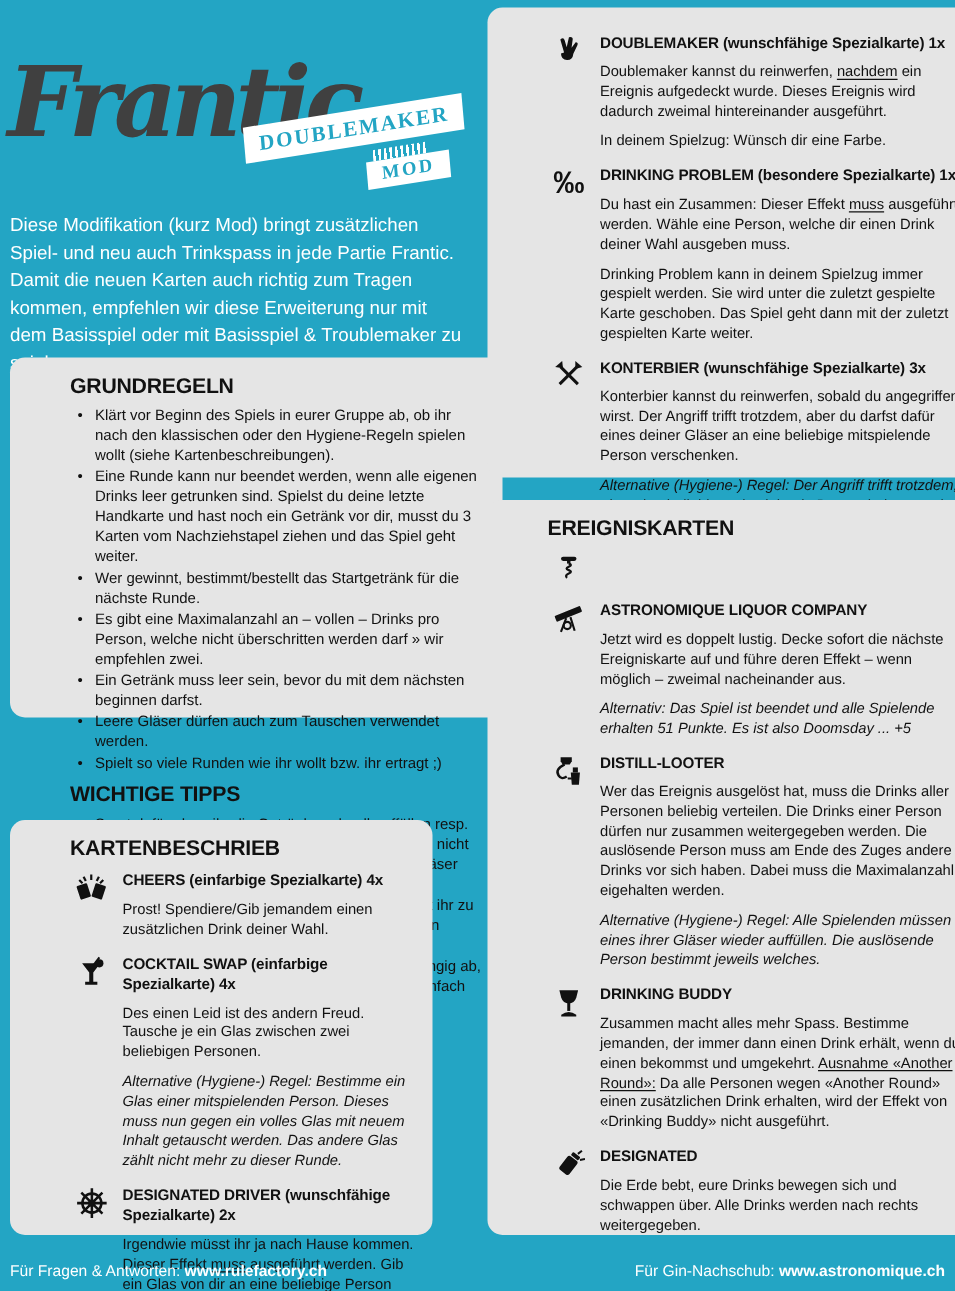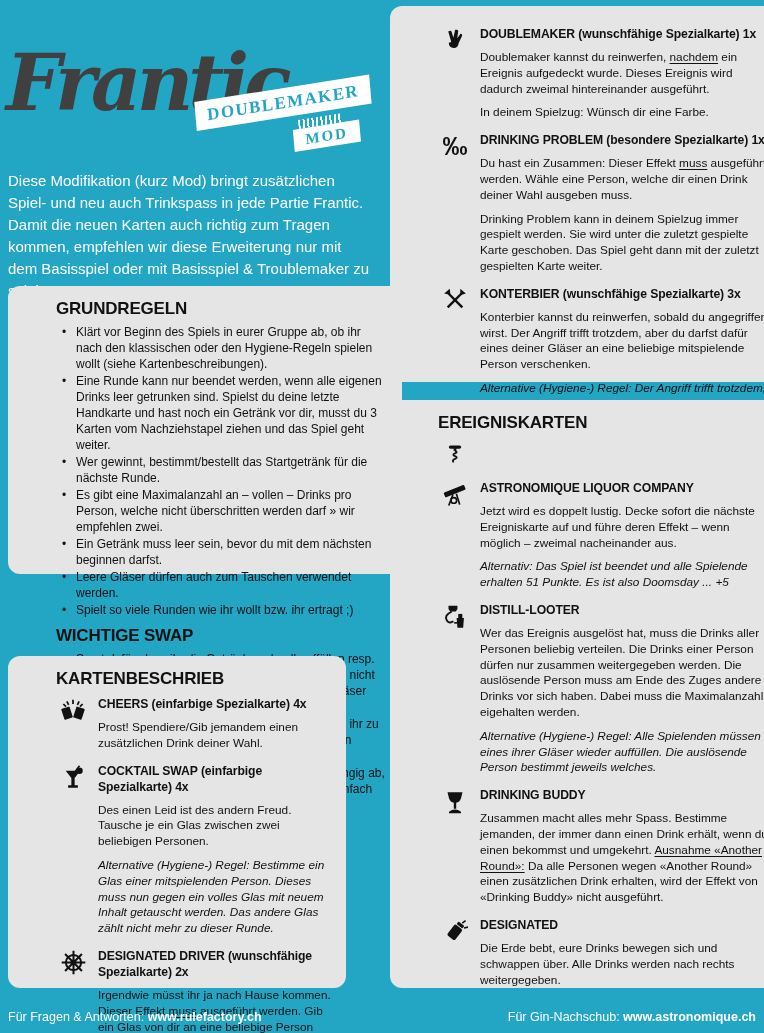--- a/index.html
+++ b/index.html
@@ -73,21 +73,21 @@
       <h2 class="section">GRUNDREGELN</h2>
       <ul class="bullets">
         <li>Klärt vor Beginn des Spiels in eurer Gruppe ab, ob ihr nach den klassischen oder den Hygiene-Regeln spielen wollt (siehe Kartenbeschreibungen).</li>
         <li>Eine Runde kann nur beendet werden, wenn alle eigenen Drinks leer getrunken sind. Spielst du deine letzte Handkarte und hast noch ein Getränk vor dir, musst du 3 Karten vom Nachziehstapel ziehen und das Spiel geht weiter.</li>
         <li>Wer gewinnt, bestimmt/bestellt das Startgetränk für die nächste Runde.</li>
         <li>Es gibt eine Maximalanzahl an – vollen – Drinks pro Person, welche nicht überschritten werden darf » wir empfehlen zwei.</li>
         <li>Ein Getränk muss leer sein, bevor du mit dem nächsten beginnen darfst.</li>
         <li>Leere Gläser dürfen auch zum Tauschen verwendet werden.</li>
         <li>Spielt so viele Runden wie ihr wollt bzw. ihr ertragt ;)</li>
       </ul>
-      <h2 class="section">WICHTIGE SWAP</h2>
+      <h2 class="section">WICHTIGE TIPPS</h2>
       <ul class="bullets">
         <li>Sorgt dafür, dass ihr die Getränke schnell auffüllen resp. neue Getränke organisieren könnt, damit das Spiel nicht ins Stocken gerät. Stellt also z.B. Getränke und Gläser bereit.</li>
         <li>Wir empfehlen kleine Gläser/Mengen. Sonst müsst ihr zu schnell Pipi und das Spiel muss zu oft unterbrochen werden.</li>
         <li>Falls ihr auswärts spielt: Klärt in der Gruppe vorgängig ab, wer was bezahlt » Wir empfehlen die Rechnung einfach am Ende fair aufzuteilen.</li>
       </ul>
     </div>
   </div>
 
   <div class="card" id="card-cards">
     <div class="card-inner">

